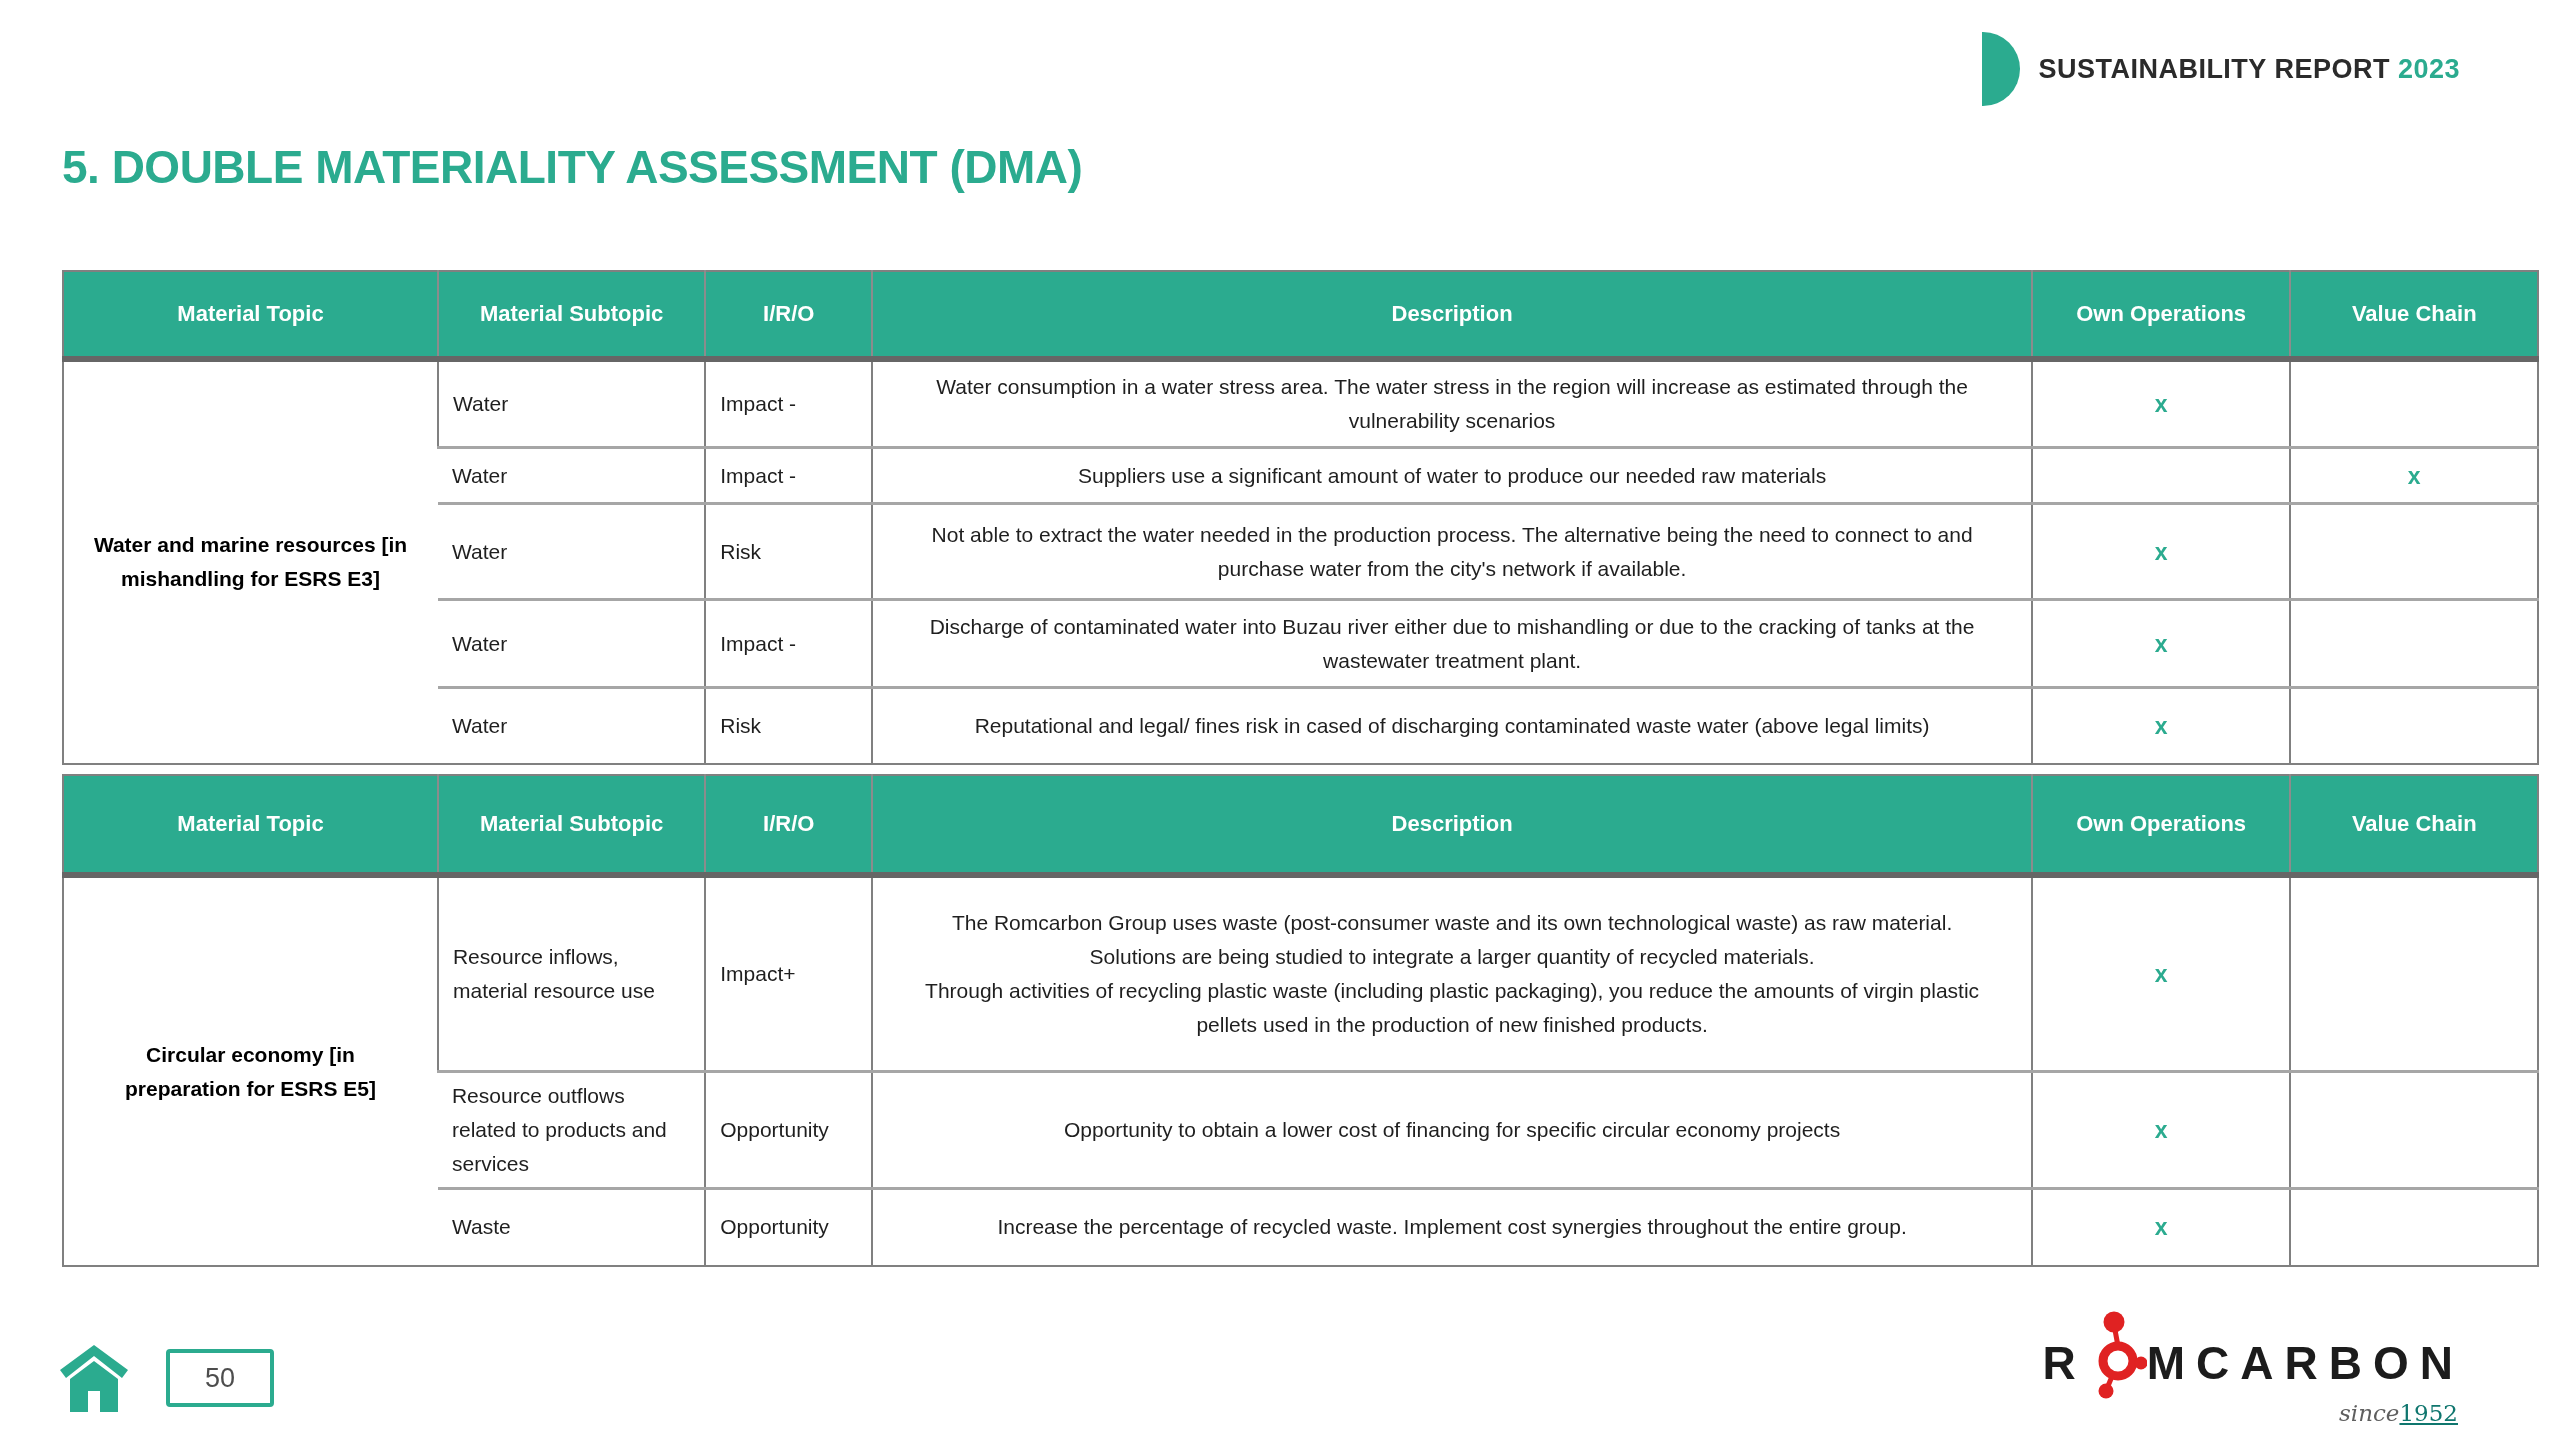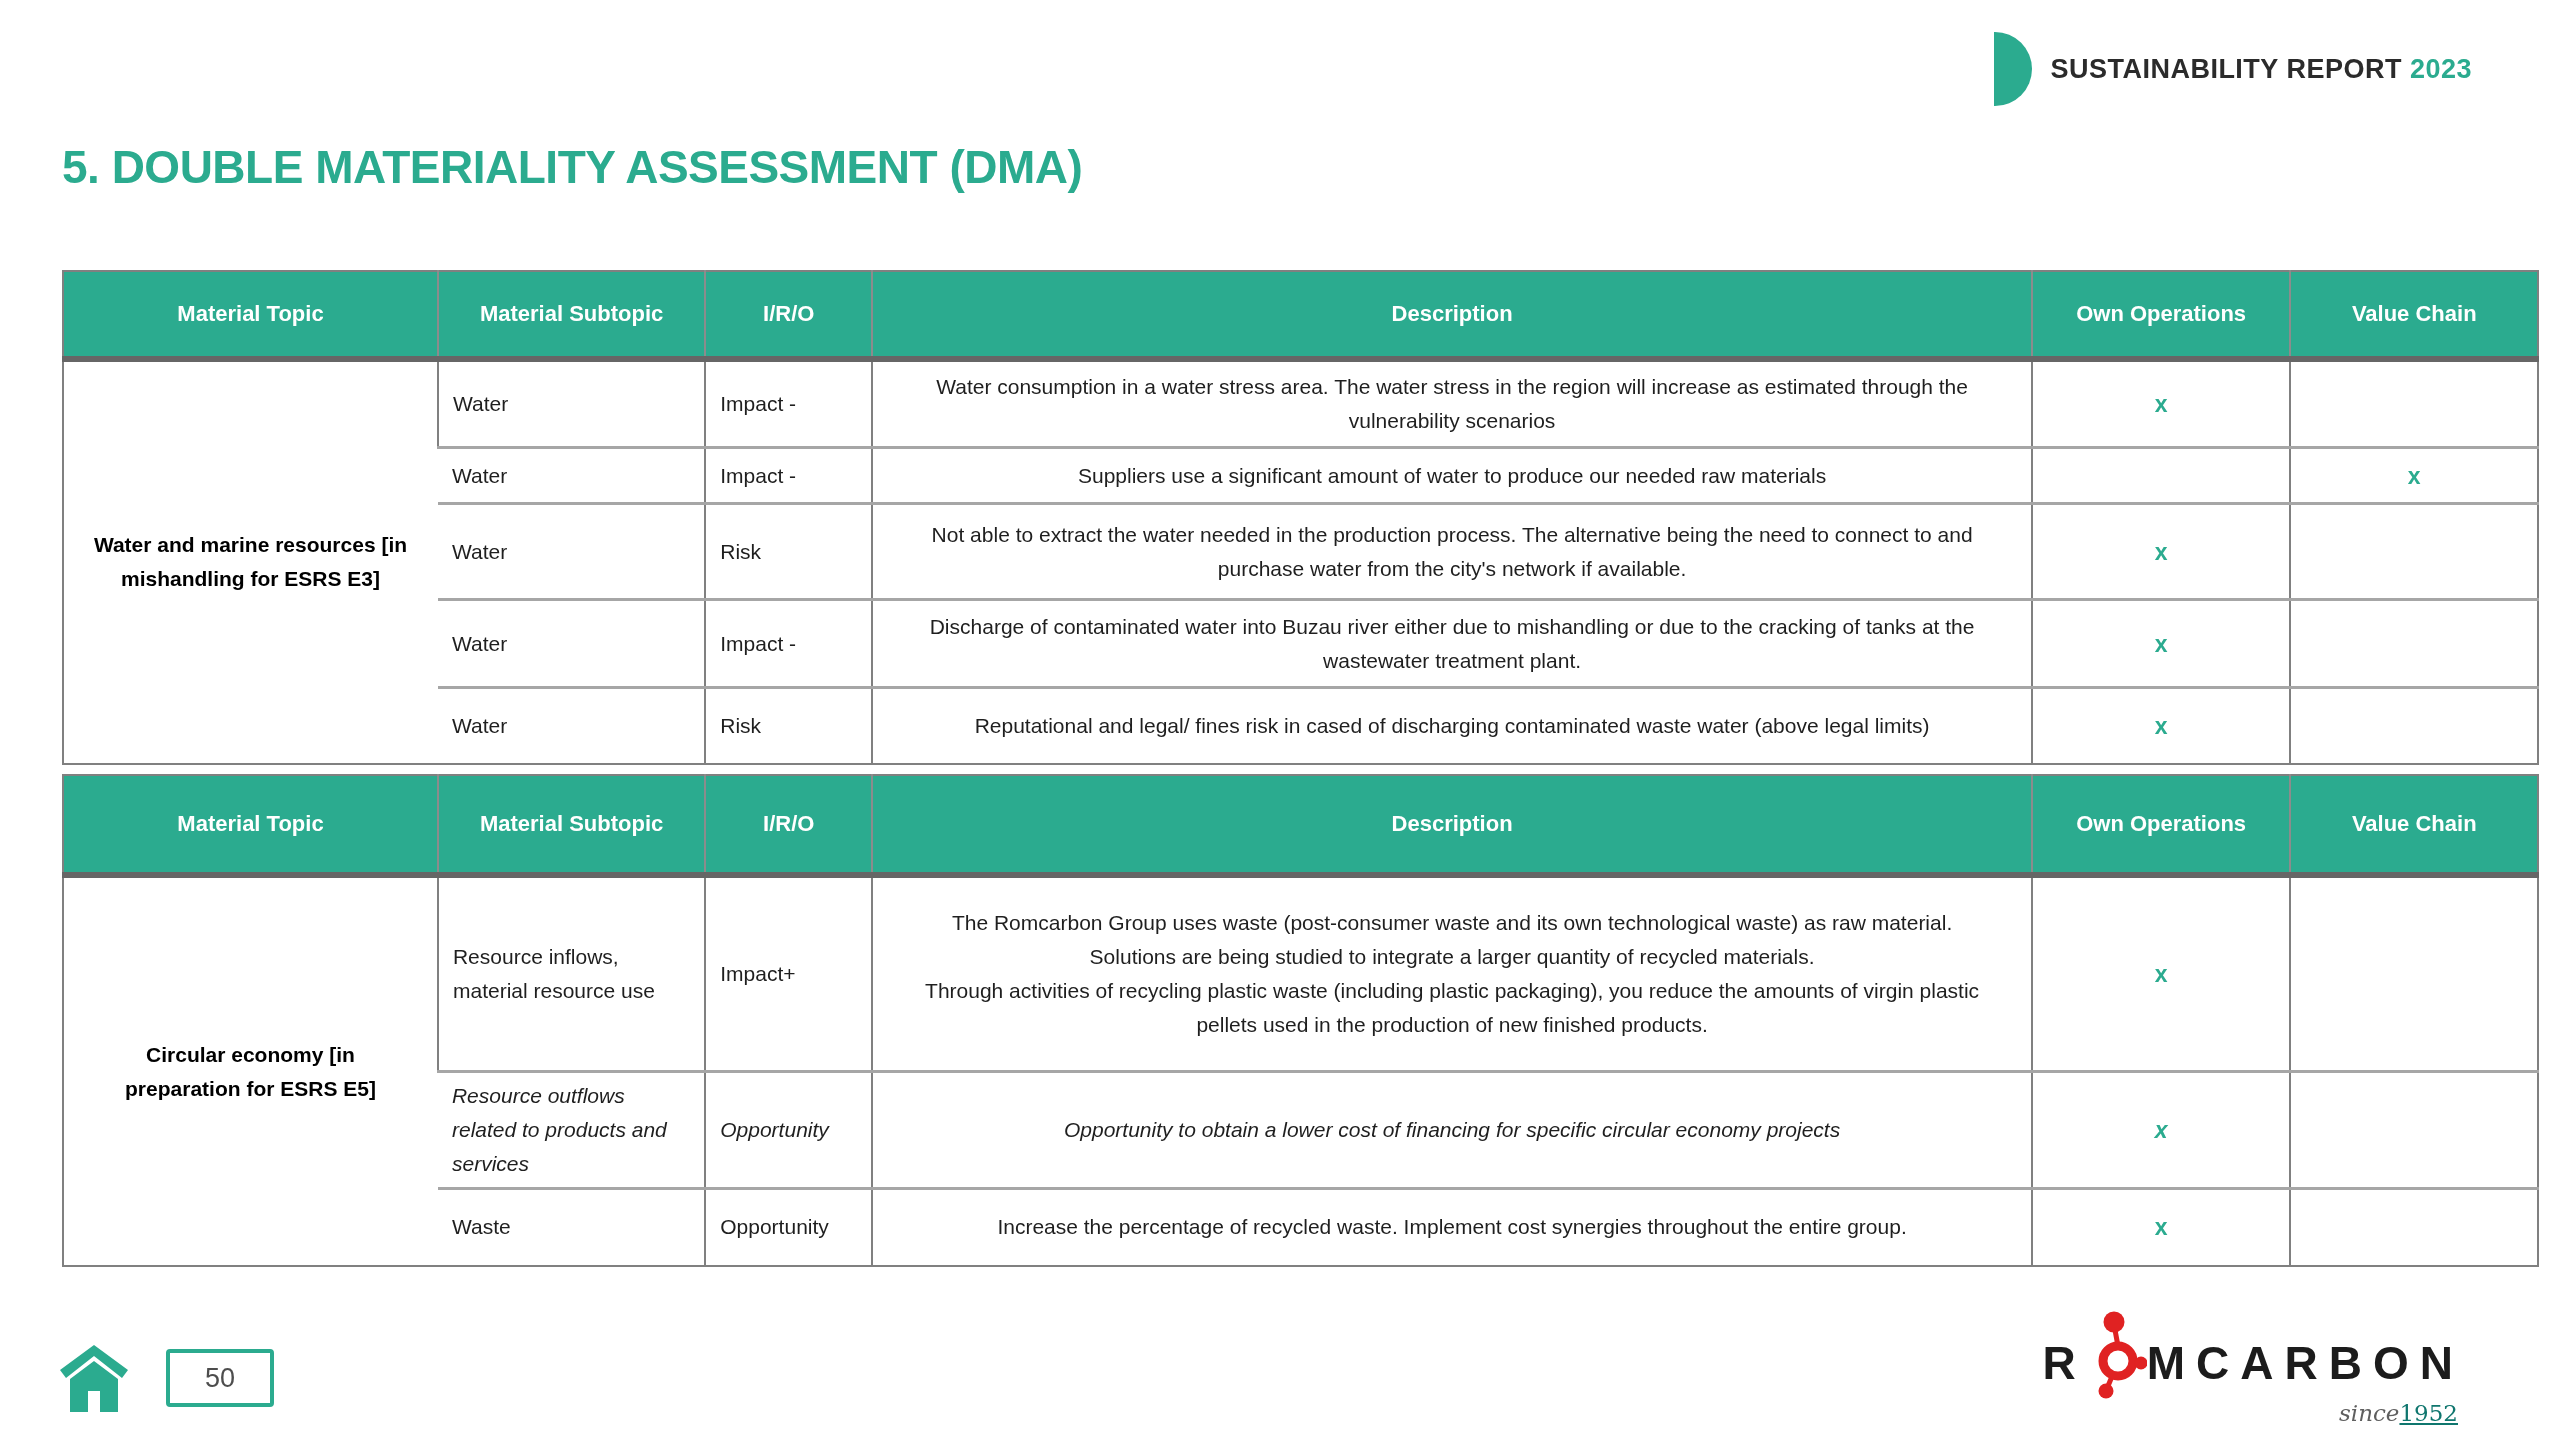--- a/index.html
+++ b/index.html
@@ -1,21 +1,21 @@
 <!DOCTYPE html>
 <html><head>
 <meta charset="utf-8">
 <style>
   * { margin:0; padding:0; box-sizing:border-box; }
   html,body { width:2560px; height:1440px; background:#ffffff;
     font-family:"Liberation Sans", sans-serif; color:#1f1f1f; }
   .page { position:relative; width:2560px; height:1440px; overflow:hidden; background:#fff; }
 
   
-  .brand { position:absolute; top:32px; right:88px; display:flex; align-items:center; gap:18px; }
+  .brand { position:absolute; top:32px; right:100px; display:flex; align-items:center; gap:18px; }
   .halfmoon { width:38px; height:74px; background:#2BAB8F; border-radius:0 40px 40px 0; display:inline-block; }
   .brand-text { font-size:27px; font-weight:bold; color:#2b2b2b; letter-spacing:0.5px; white-space:nowrap; }
   .brand-text .year { color:#2BAB8F; }
 
   
   .page-title { position:absolute; left:62px; top:140px; font-size:46px; font-weight:bold;
     color:#2BAB8F; letter-spacing:-0.5px; white-space:nowrap; }
 
   
   table.dma { position:absolute; left:62px; width:2477px; border-collapse:collapse;
@@ -35,21 +35,21 @@
   tbody tr + tr td { border-top:3px solid #a6a6a6; }
 
   td.topic { font-weight:bold; color:#000; text-align:center; padding:8px 26px; }
   td.sub   { text-align:left; }
   td.iro   { text-align:left; }
   td.desc  { text-align:center; padding:8px 34px; white-space:pre-line; }
   td.mark  { text-align:center; font-weight:bold; font-size:23px; color:#2BAB8F; }
 
   tr.h80  { height:80px; }  tr.h56  { height:56px; }  tr.h96  { height:96px; }
   tr.h88  { height:88px; }  tr.h76  { height:76px; }  tr.h196 { height:196px; }
-  tr.h94  { height:94px;font-style:italic; }  tr.h78  { height:78px; }
+  tr.h94  { height:94px; }  tr.h78  { height:78px; }
 
   
   .footer-left { position:absolute; left:58px; top:1342px; display:flex; align-items:center; gap:36px; }
   .home-btn { width:72px; height:72px; display:inline-block; cursor:pointer; }
   .page-box { width:108px; height:58px; border:4px solid #2BAB8F; border-radius:4px;
     display:flex; align-items:center; justify-content:center; background:#fff; }
   .page-box span { font-size:27px; color:#4d4d4d; }
 
   
   .logo { position:absolute; right:96px; top:1326px; text-align:right; }

